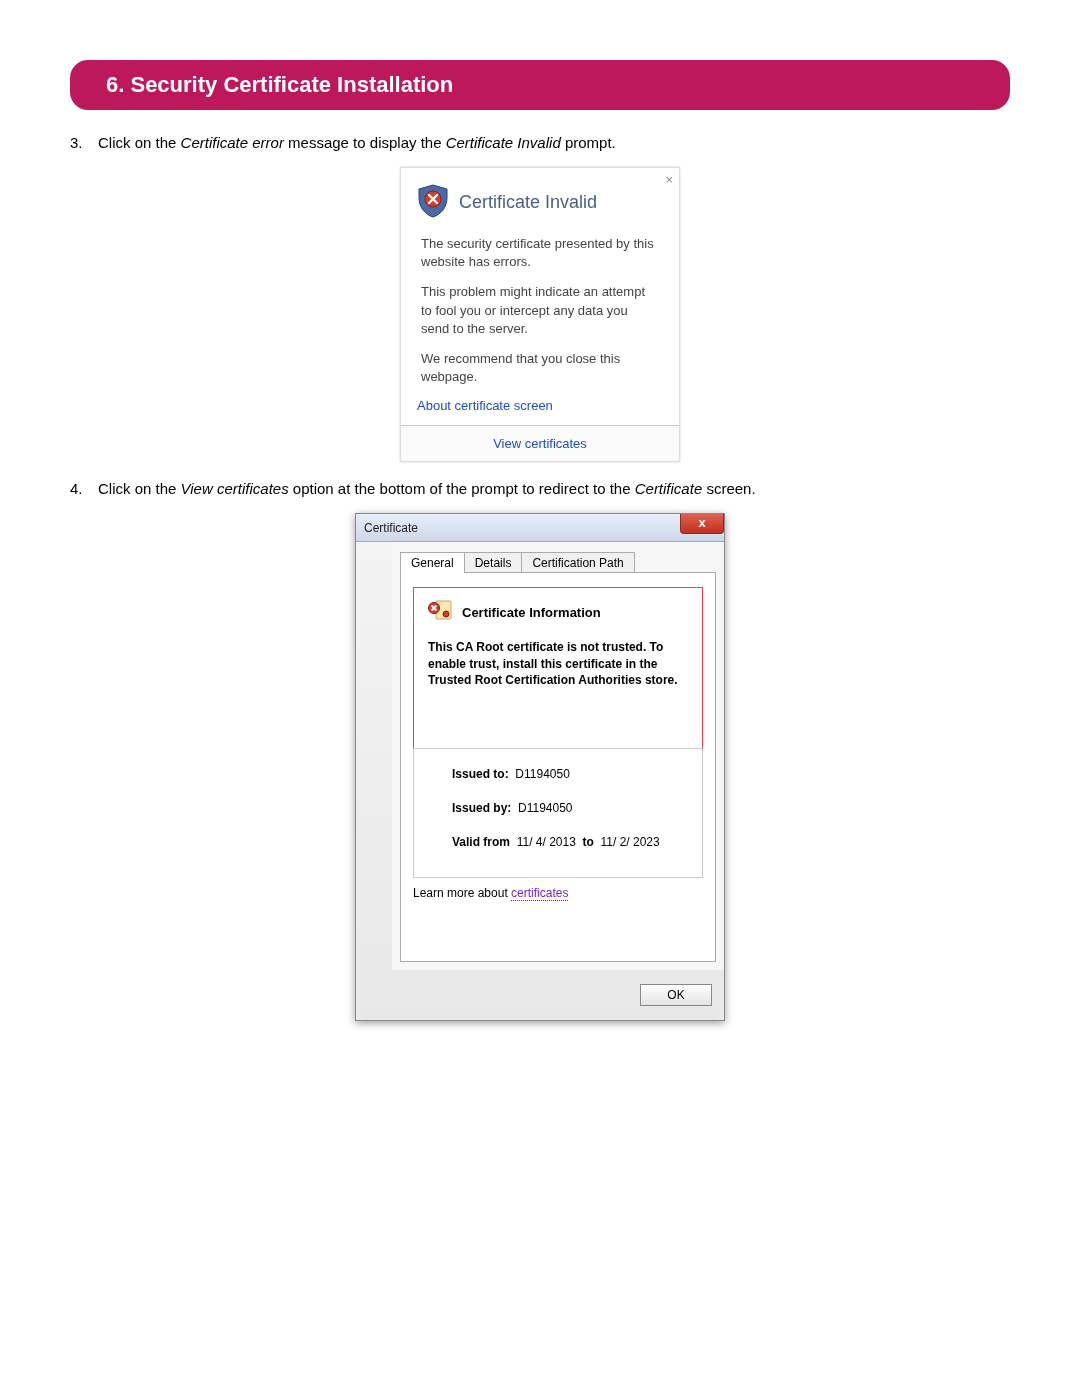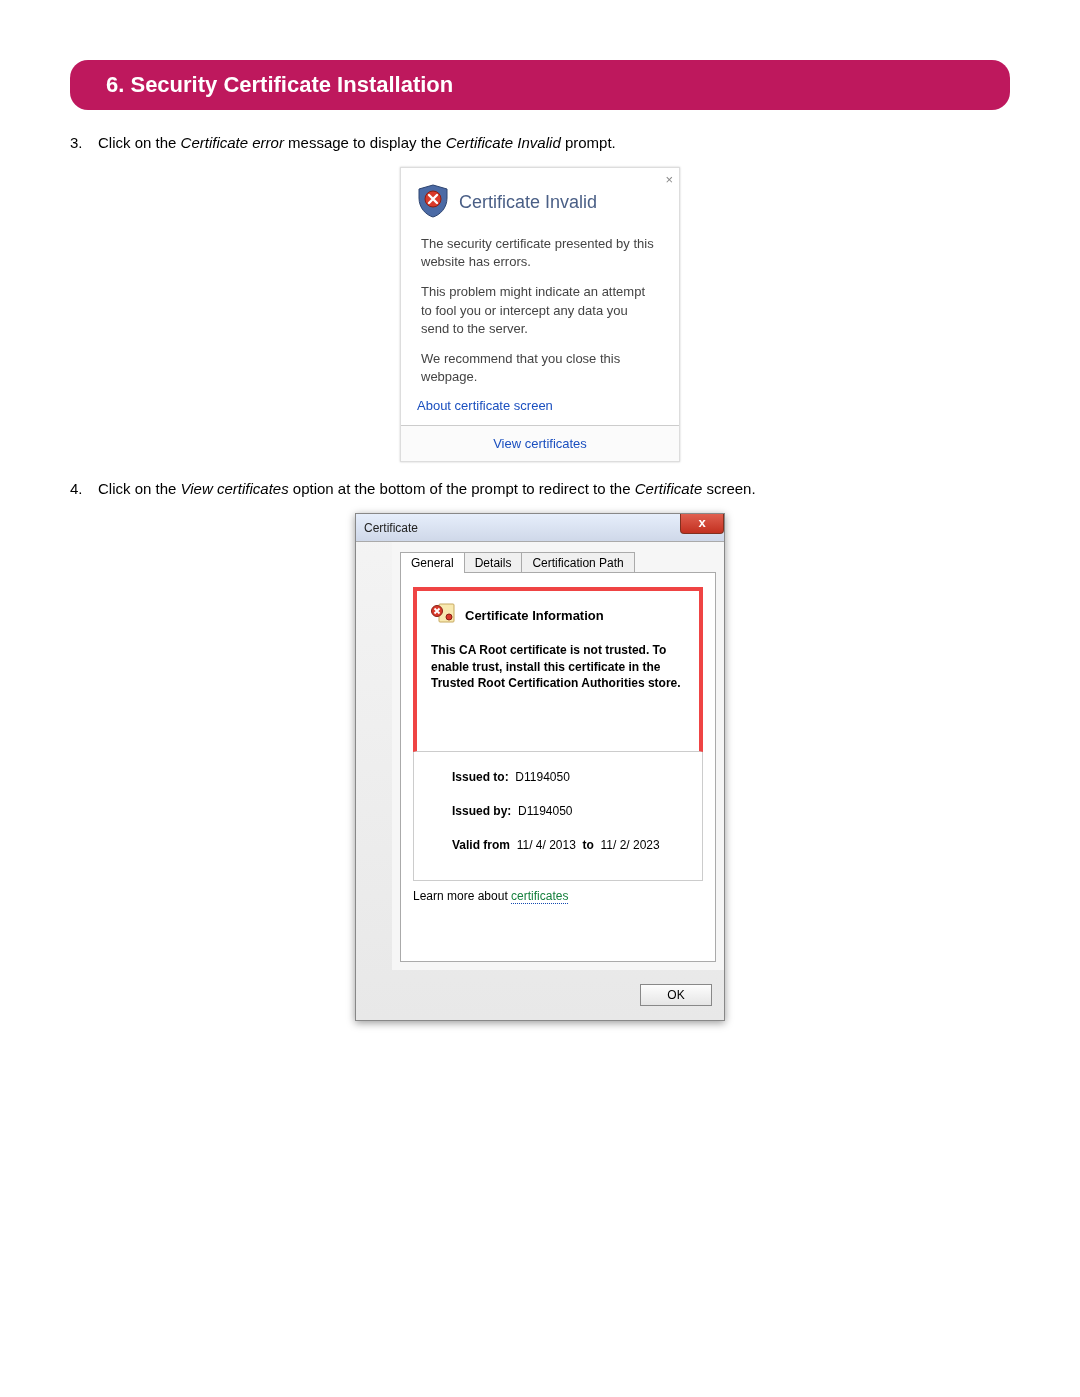--- a/index.html
+++ b/index.html
@@ -157,21 +157,21 @@
     z-index: 2;
   }
   .tab-content {
     border: 1px solid #aaa;
     background: #fff;
     padding: 14px 12px;
     min-height: 390px;
     position: relative;
   }
   .cert-info-box {
-    border: 4px solid #ef4444;
+    border: 1px solid #ef4444;
     border-bottom: 1px solid #ccc;
     padding: 12px 14px 60px 14px;
     margin-bottom: 0;
   }
   .cert-info-header {
     display: flex;
     align-items: center;
     margin-bottom: 14px;
   }
   .cert-badge-icon {
@@ -216,21 +216,21 @@
     box-shadow: 0 0 2px #3a7acb;
   }
   .btn.disabled {
     color: #999;
   }
   .learn-more {
     margin-top: 8px;
     font-size: 12px;
   }
   .learn-more .link {
-    color: #15803d;
+    color: #6d28d9;
     border-bottom: 1px dotted #1349b0;
     cursor: default;
   }
   .dialog-footer {
     padding: 14px 12px;
     text-align: right;
   }
   .page-num {
     text-align: center;
     font-weight: bold;

